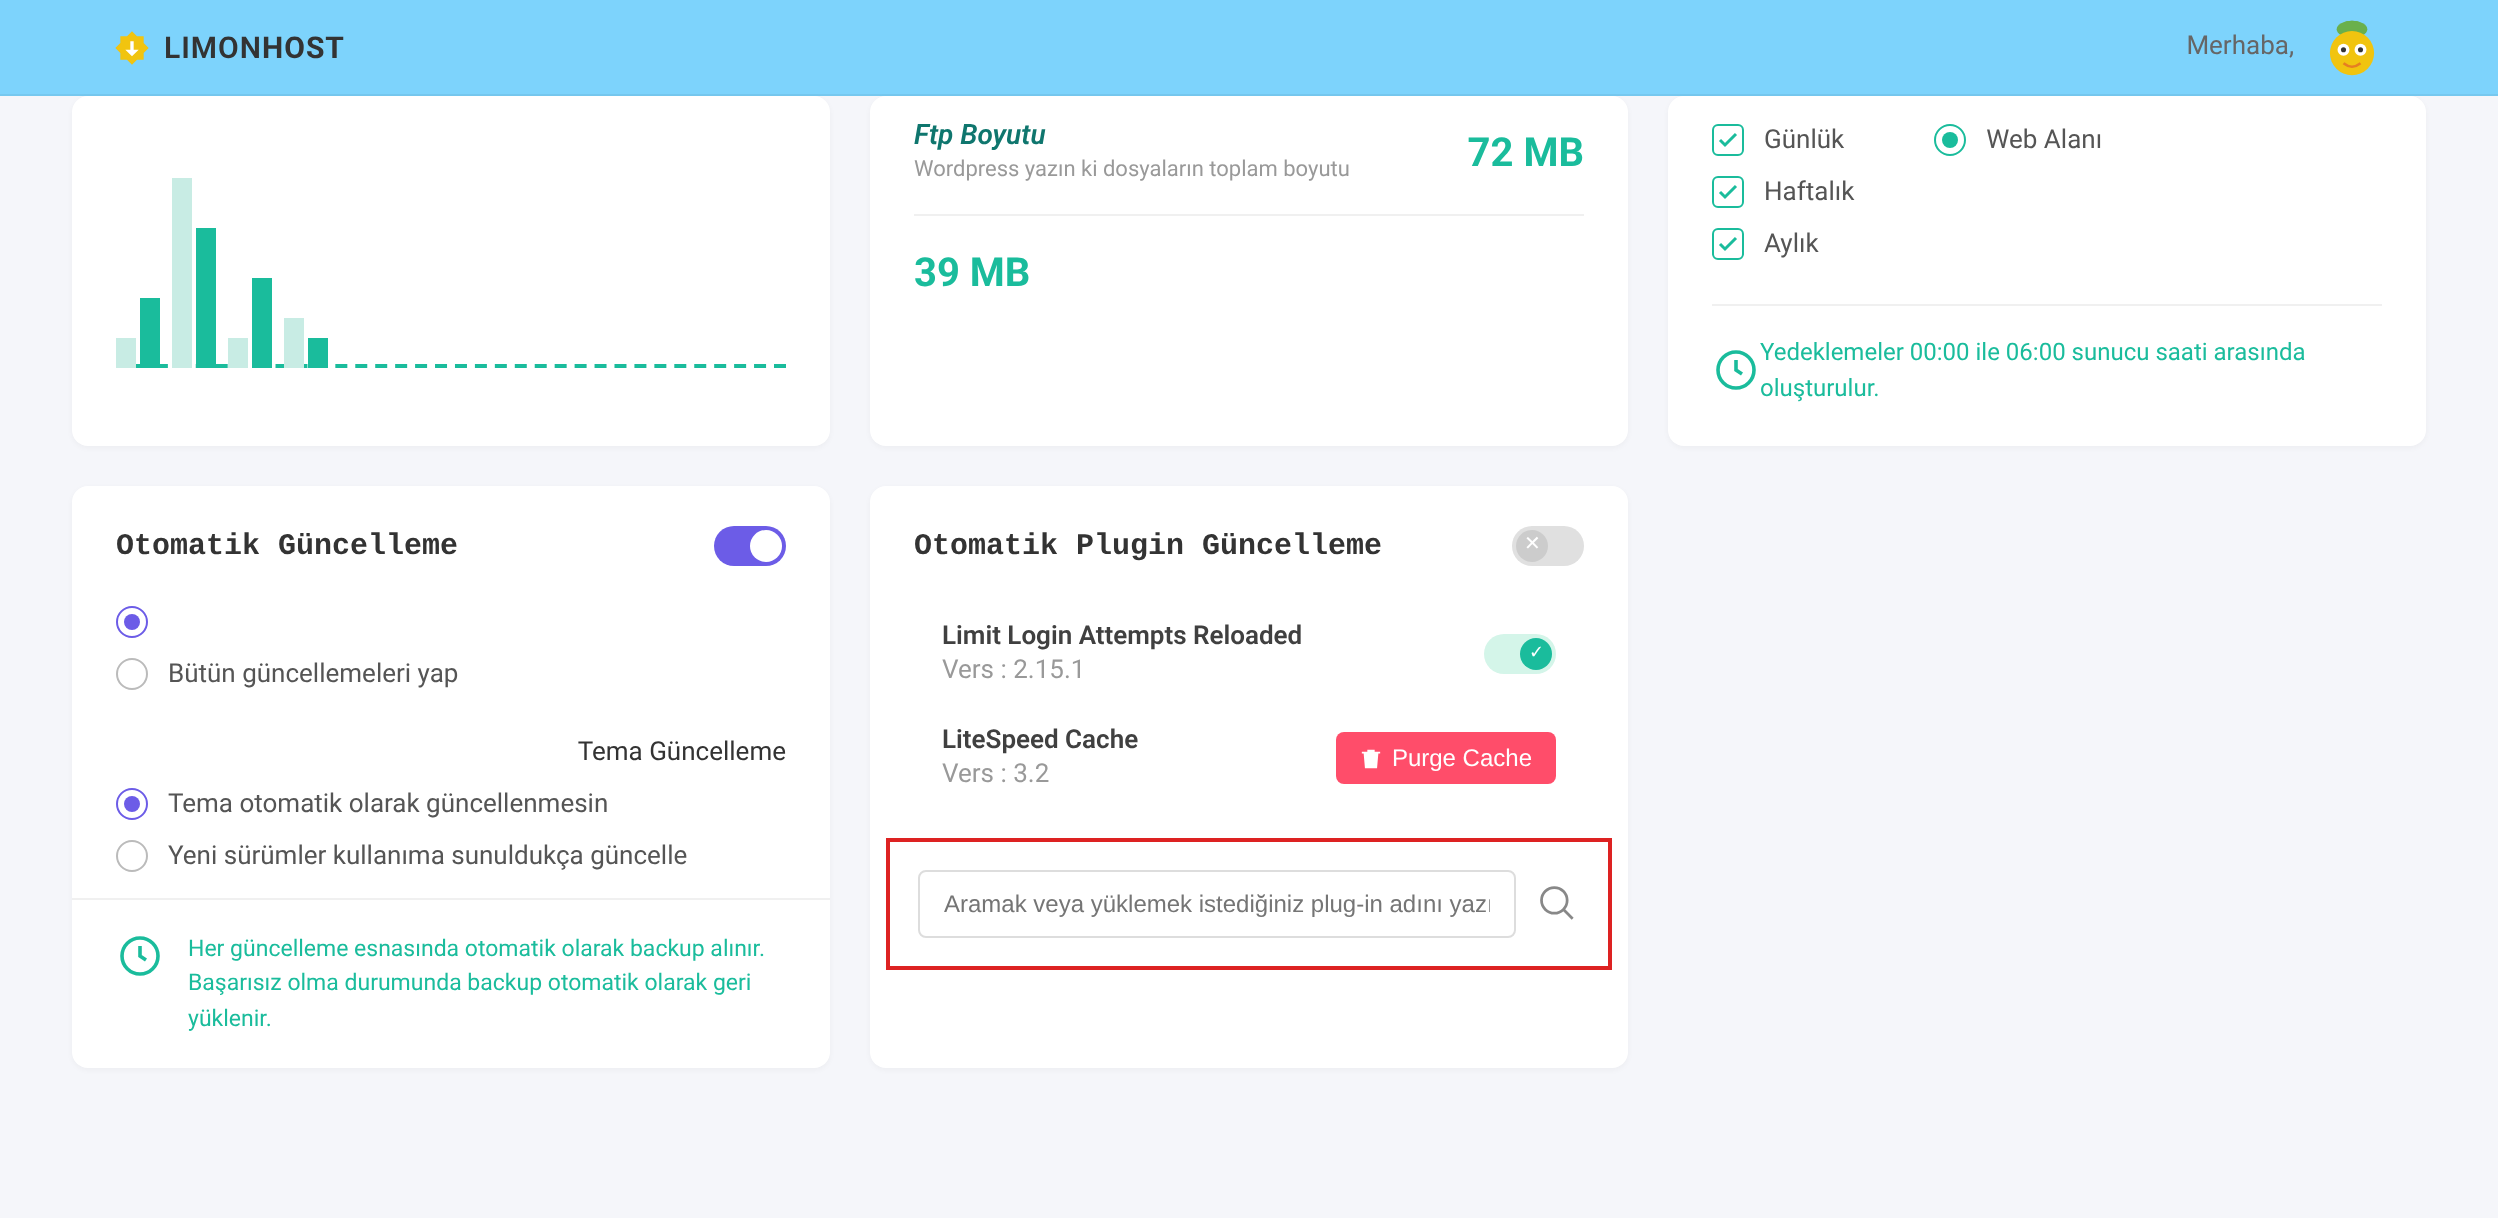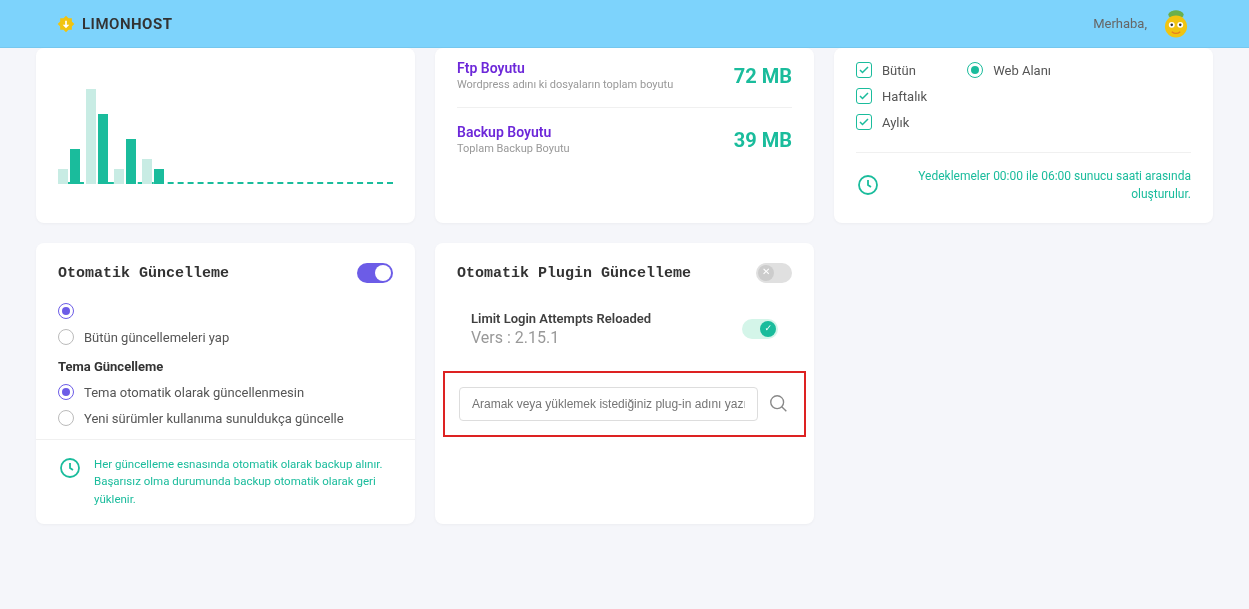--- a/index.html
+++ b/index.html
@@ -19,58 +19,58 @@
 .chart-card { padding: 16px 22px 20px 22px; }
 .chart { display: flex; align-items: flex-end; height: 120px; gap: 6px; position: relative; }
 .bar { width: 10px; background: #1abc9c; }
 .bar-light { background: #c8ece4; }
 .baseline { position: absolute; bottom: 0; left: 0; right: 0; border-bottom: 2px dashed #1abc9c; z-index: 0; }
 .bar-group { display: flex; gap: 2px; align-items: flex-end; z-index: 1; }
 
 
 .storage-row { display: flex; justify-content: space-between; align-items: center; padding: 16px 0; border-top: 1px solid #f0f0f0; }
 .storage-row:first-child { border-top: none; padding-top: 4px; }
-.storage-label { font-size: 14px; font-weight: 600; color: #6d28d9; }
+.storage-label { font-size: 14px; font-weight: 600; color: #0f766e; font-style: italic; }
 .storage-sub { font-size: 11px; color: #999; margin-top: 2px; }
 .storage-value { font-size: 20px; font-weight: 700; color: #1abc9c; white-space: nowrap; }
 
 
 .checkbox-row { display: flex; align-items: center; gap: 10px; margin-bottom: 10px; font-size: 13px; color: #555; }
 .checkbox-icon { width: 16px; height: 16px; border: 1.5px solid #1abc9c; border-radius: 3px; display: flex; align-items: center; justify-content: center; color: #1abc9c; }
 .radio-icon-filled { width: 16px; height: 16px; border: 1.5px solid #1abc9c; border-radius: 50%; display: flex; align-items: center; justify-content: center; }
 .radio-icon-filled::after { content: ""; width: 8px; height: 8px; background: #1abc9c; border-radius: 50%; }
 .backup-cols { display: flex; gap: 40px; }
-.info-bar { display: flex; align-items: center; gap: 27px; padding: 14px 0 0 0; border-top: 1px solid #f0f0f0; margin-top: 12px; font-size: 12px; color: #1abc9c; line-height: 1.5; text-align: right; }
+.info-bar { display: flex; align-items: center; gap: 0; padding: 14px 0 0 0; border-top: 1px solid #f0f0f0; margin-top: 12px; font-size: 12px; color: #1abc9c; line-height: 1.5; }
 .clock-icon { width: 24px; height: 24px; flex-shrink: 0; }
 
 
 .toggle { width: 36px; height: 20px; background: #e0e0e0; border-radius: 10px; position: relative; }
 .toggle.on { background: #6c5ce7; }
 .toggle.on-green { background: #d4f5e9; }
 .toggle::after { content: ""; position: absolute; width: 16px; height: 16px; background: #fff; border-radius: 50%; top: 2px; left: 2px; }
 .toggle.on::after { left: auto; right: 2px; background: #fff; }
 .toggle.on .check-inner { position: absolute; right: 5px; top: 3px; color: #fff; font-size: 10px; }
 .toggle.on-green::after { left: auto; right: 2px; background: #1abc9c; }
 .toggle.on-green .check-inner { position: absolute; right: 6px; top: 4px; color: #fff; font-size: 9px; z-index: 2; }
 .toggle.off-x::after { background: #ccc; }
 .toggle.off-x .x-inner { position: absolute; left: 6px; top: 3px; color: #fff; font-size: 10px; z-index: 2; }
 
 
 .radio-row { display: flex; align-items: center; gap: 10px; margin-bottom: 10px; font-size: 13px; color: #555; }
 .radio-icon { width: 16px; height: 16px; border: 1.5px solid #bbb; border-radius: 50%; position: relative; }
 .radio-icon.selected { border-color: #6c5ce7; }
 .radio-icon.selected::after { content: ""; position: absolute; width: 8px; height: 8px; background: #6c5ce7; border-radius: 50%; top: 3px; left: 3px; }
-.section-label { font-size: 13px; font-weight: 700; margin: 14px 0 10px 0; }
+.section-label { font-size: 13px; font-weight: 400; margin: 24px 0 10px 0; text-align: right; }
 
 .card-footer { border-top: 1px solid #f0f0f0; margin: 13px -22px -20px -22px; padding: 16px 22px; display: flex; gap: 12px; align-items: flex-start; font-size: 11.5px; color: #1abc9c; line-height: 1.5; }
 
 
 .plugin-row { display: flex; justify-content: space-between; align-items: center; padding: 10px 0; }
 .plugin-name { font-size: 13px; font-weight: 600; color: #404040; }
-.plugin-vers { font-size: 16px; color: #999; margin-top: 2px; }
+.plugin-vers { font-size: 13px; color: #999; margin-top: 2px; }
 .purge-btn { background: #ff4d6a; color: #fff; border: none; padding: 6px 12px; border-radius: 4px; font-size: 12px; display: flex; align-items: center; gap: 5px; cursor: pointer; }
 
 
 .search-wrap { border: 2.5px solid #d22; padding: 14px; margin: 14px -14px -14px -14px; display: flex; gap: 10px; align-items: center; }
 .search-input { flex: 1; border: 1px solid #ddd; border-radius: 4px; padding: 9px 12px; font-size: 12px; color: #999; }
 .search-icon { width: 22px; height: 22px; color: #888; }
 
 svg { display: block; }
 </style>
 </head>
@@ -120,43 +120,39 @@
           <div class="bar bar-light" style="height:25px"></div>
           <div class="bar" style="height:15px"></div>
         </div>
     </div>
   </div>
 
   <div class="card" style="padding-top:8px;padding-bottom:8px">
     <div class="storage-row">
       <div>
         <div class="storage-label">Ftp Boyutu</div>
-        <div class="storage-sub">Wordpress adını ki dosyaların toplam boyutu</div>
+        <div class="storage-sub">Wordpress yazın ki dosyaların toplam boyutu</div>
       </div>
       <div class="storage-value">72 MB</div>
     </div>
     <div class="storage-row">
-      <div>
-        <div class="storage-label">Backup Boyutu</div>
-        <div class="storage-sub">Toplam Backup Boyutu</div>
-      </div>
       <div class="storage-value">39 MB</div>
     </div>
   </div>
 
   <div class="card" style="padding-top:14px">
     <div class="backup-cols">
       <div>
         <div class="checkbox-row">
           <span class="checkbox-icon">
               <svg width="10" height="10" viewBox="0 0 10 10">
                 <path d="M1 5l2.5 2.5L9 2" stroke="#1abc9c" stroke-width="1.5" fill="none"></path>
               </svg>
             </span>
-          <span>Bütün</span>
+          <span>Günlük</span>
         </div>
         <div class="checkbox-row">
           <span class="checkbox-icon">
               <svg width="10" height="10" viewBox="0 0 10 10">
                 <path d="M1 5l2.5 2.5L9 2" stroke="#1abc9c" stroke-width="1.5" fill="none"></path>
               </svg>
             </span>
           <span>Haftalık</span>
         </div>
         <div class="checkbox-row">
@@ -226,20 +222,32 @@
     <div style="padding:0 14px">
       <div class="plugin-row">
         <div>
           <div class="plugin-name">Limit Login Attempts Reloaded</div>
           <div class="plugin-vers">Vers : 2.15.1</div>
         </div>
         <span class="toggle on-green">
             <span class="check-inner">✓</span>
           </span>
       </div>
+      <div class="plugin-row">
+        <div>
+          <div class="plugin-name">LiteSpeed Cache</div>
+          <div class="plugin-vers">Vers : 3.2</div>
+        </div>
+        <button class="purge-btn">
+          <svg width="11" height="11" viewBox="0 0 12 12">
+              <path fill="#fff" d="M2 3h8l-.7 8H2.7zM4 1h4v1H4zM1 2h10v1H1z"></path>
+            </svg>
+          <span>Purge Cache</span>
+        </button>
+      </div>
     </div>
     <div class="search-wrap">
       <input class="search-input" type="text" placeholder="Aramak veya yüklemek istediğiniz plug-in adını yazın" style="">
       <svg class="search-icon" viewBox="0 0 24 24">
           <circle cx="10" cy="10" r="7" stroke="#888" stroke-width="1.5" fill="none"></circle>
           <path d="M15 15l5 5" stroke="#888" stroke-width="1.5"></path>
         </svg>
     </div>
   </div>
 

